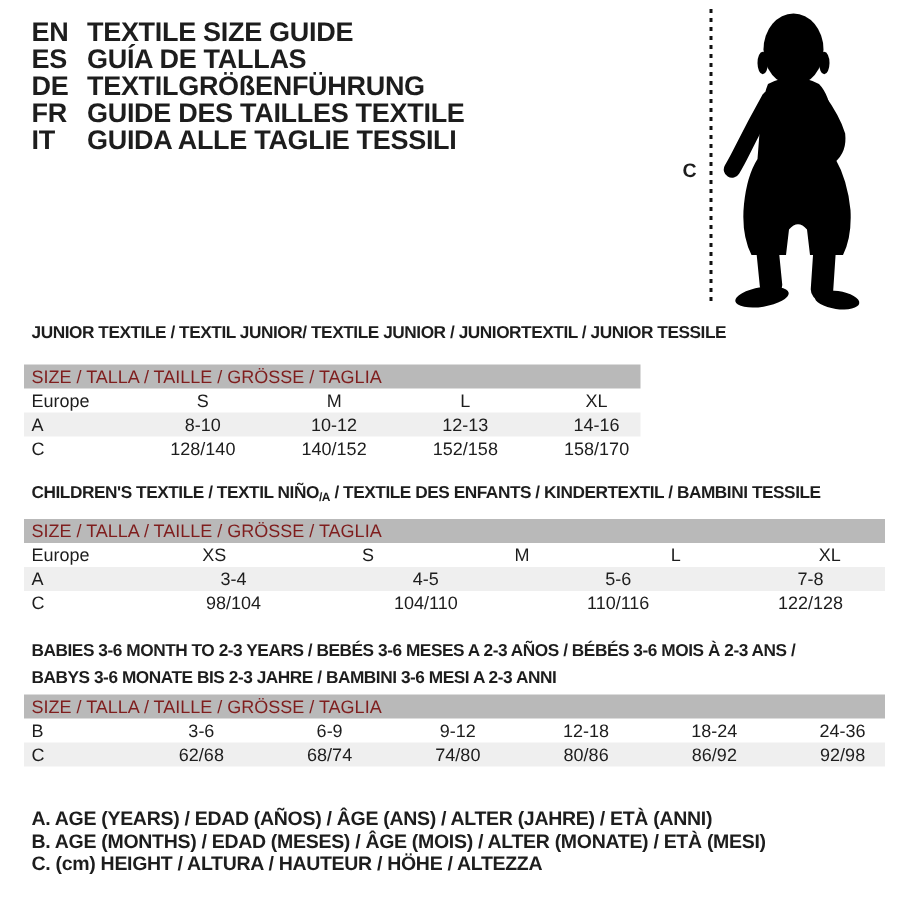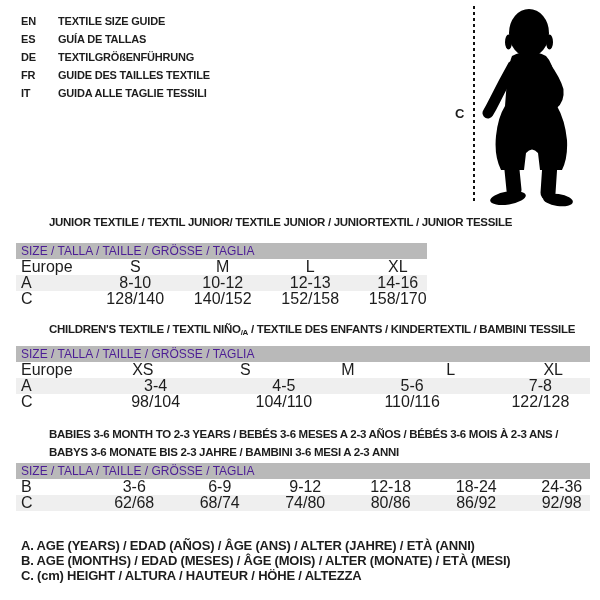--- a/index.html
+++ b/index.html
@@ -2,34 +2,34 @@
 <html><head>
 <meta charset="utf-8">
 <style>
   html,body{margin:0;padding:0;background:#fff;}
   .page{
     position:relative;width:600px;height:600px;background:#ffffff;
     font-family:"Liberation Sans",sans-serif;color:#1d1d1d;overflow:hidden;
   }
   
   .lang-block{position:absolute;left:21px;top:12px;}
-  .lang-row{display:flex;height:18px;line-height:18px;font-weight:bold;font-size:11px;letter-spacing:-0.2px;}
+  .lang-row{display:flex;height:18px;line-height:18px;font-weight:bold;font-size:18px;letter-spacing:-0.2px;}
   .lang-code{width:37px;}
   
   .measure-line{position:absolute;left:473px;top:6px;width:2px;height:198px;
     background:repeating-linear-gradient(to bottom,#111 0 3px,transparent 3px 6px);}
   .measure-label{position:absolute;left:455px;top:106px;font-weight:bold;font-size:13px;}
   .baby-svg{position:absolute;left:480px;top:0;}
   
-  .sec-title{position:absolute;left:21px;font-weight:bold;font-size:11.5px;letter-spacing:-0.3px;white-space:nowrap;line-height:14px;margin-left:28px;}
+  .sec-title{position:absolute;left:21px;font-weight:bold;font-size:11.5px;letter-spacing:-0.3px;white-space:nowrap;line-height:14px;}
   .sub-v{font-size:8px;vertical-align:-2px;}
   
   .size-table{position:absolute;left:16px;}
-  .size-bar{height:16px;line-height:16px;background:#b9b9b9;font-size:12px;padding-left:5px;color:#4c1d95;}
-  .t-row{display:flex;height:16px;line-height:16px;font-size:16px;gap:29px;}
+  .size-bar{height:16px;line-height:16px;background:#b9b9b9;font-size:12px;padding-left:5px;color:#7f1d1d;}
+  .t-row{display:flex;height:16px;line-height:16px;font-size:12px;gap:29px;}
   .t-row.stripe{background:#efefef;}
   .t-label{width:56px;padding-left:5px;}
   .t-cell{flex:1;text-align:center;}
   
   .foot-block{position:absolute;left:21px;top:538px;}
   .footnote{height:15px;line-height:15px;font-weight:bold;font-size:13px;letter-spacing:-0.2px;white-space:nowrap;}
 </style>
 </head>
 <body>
 

